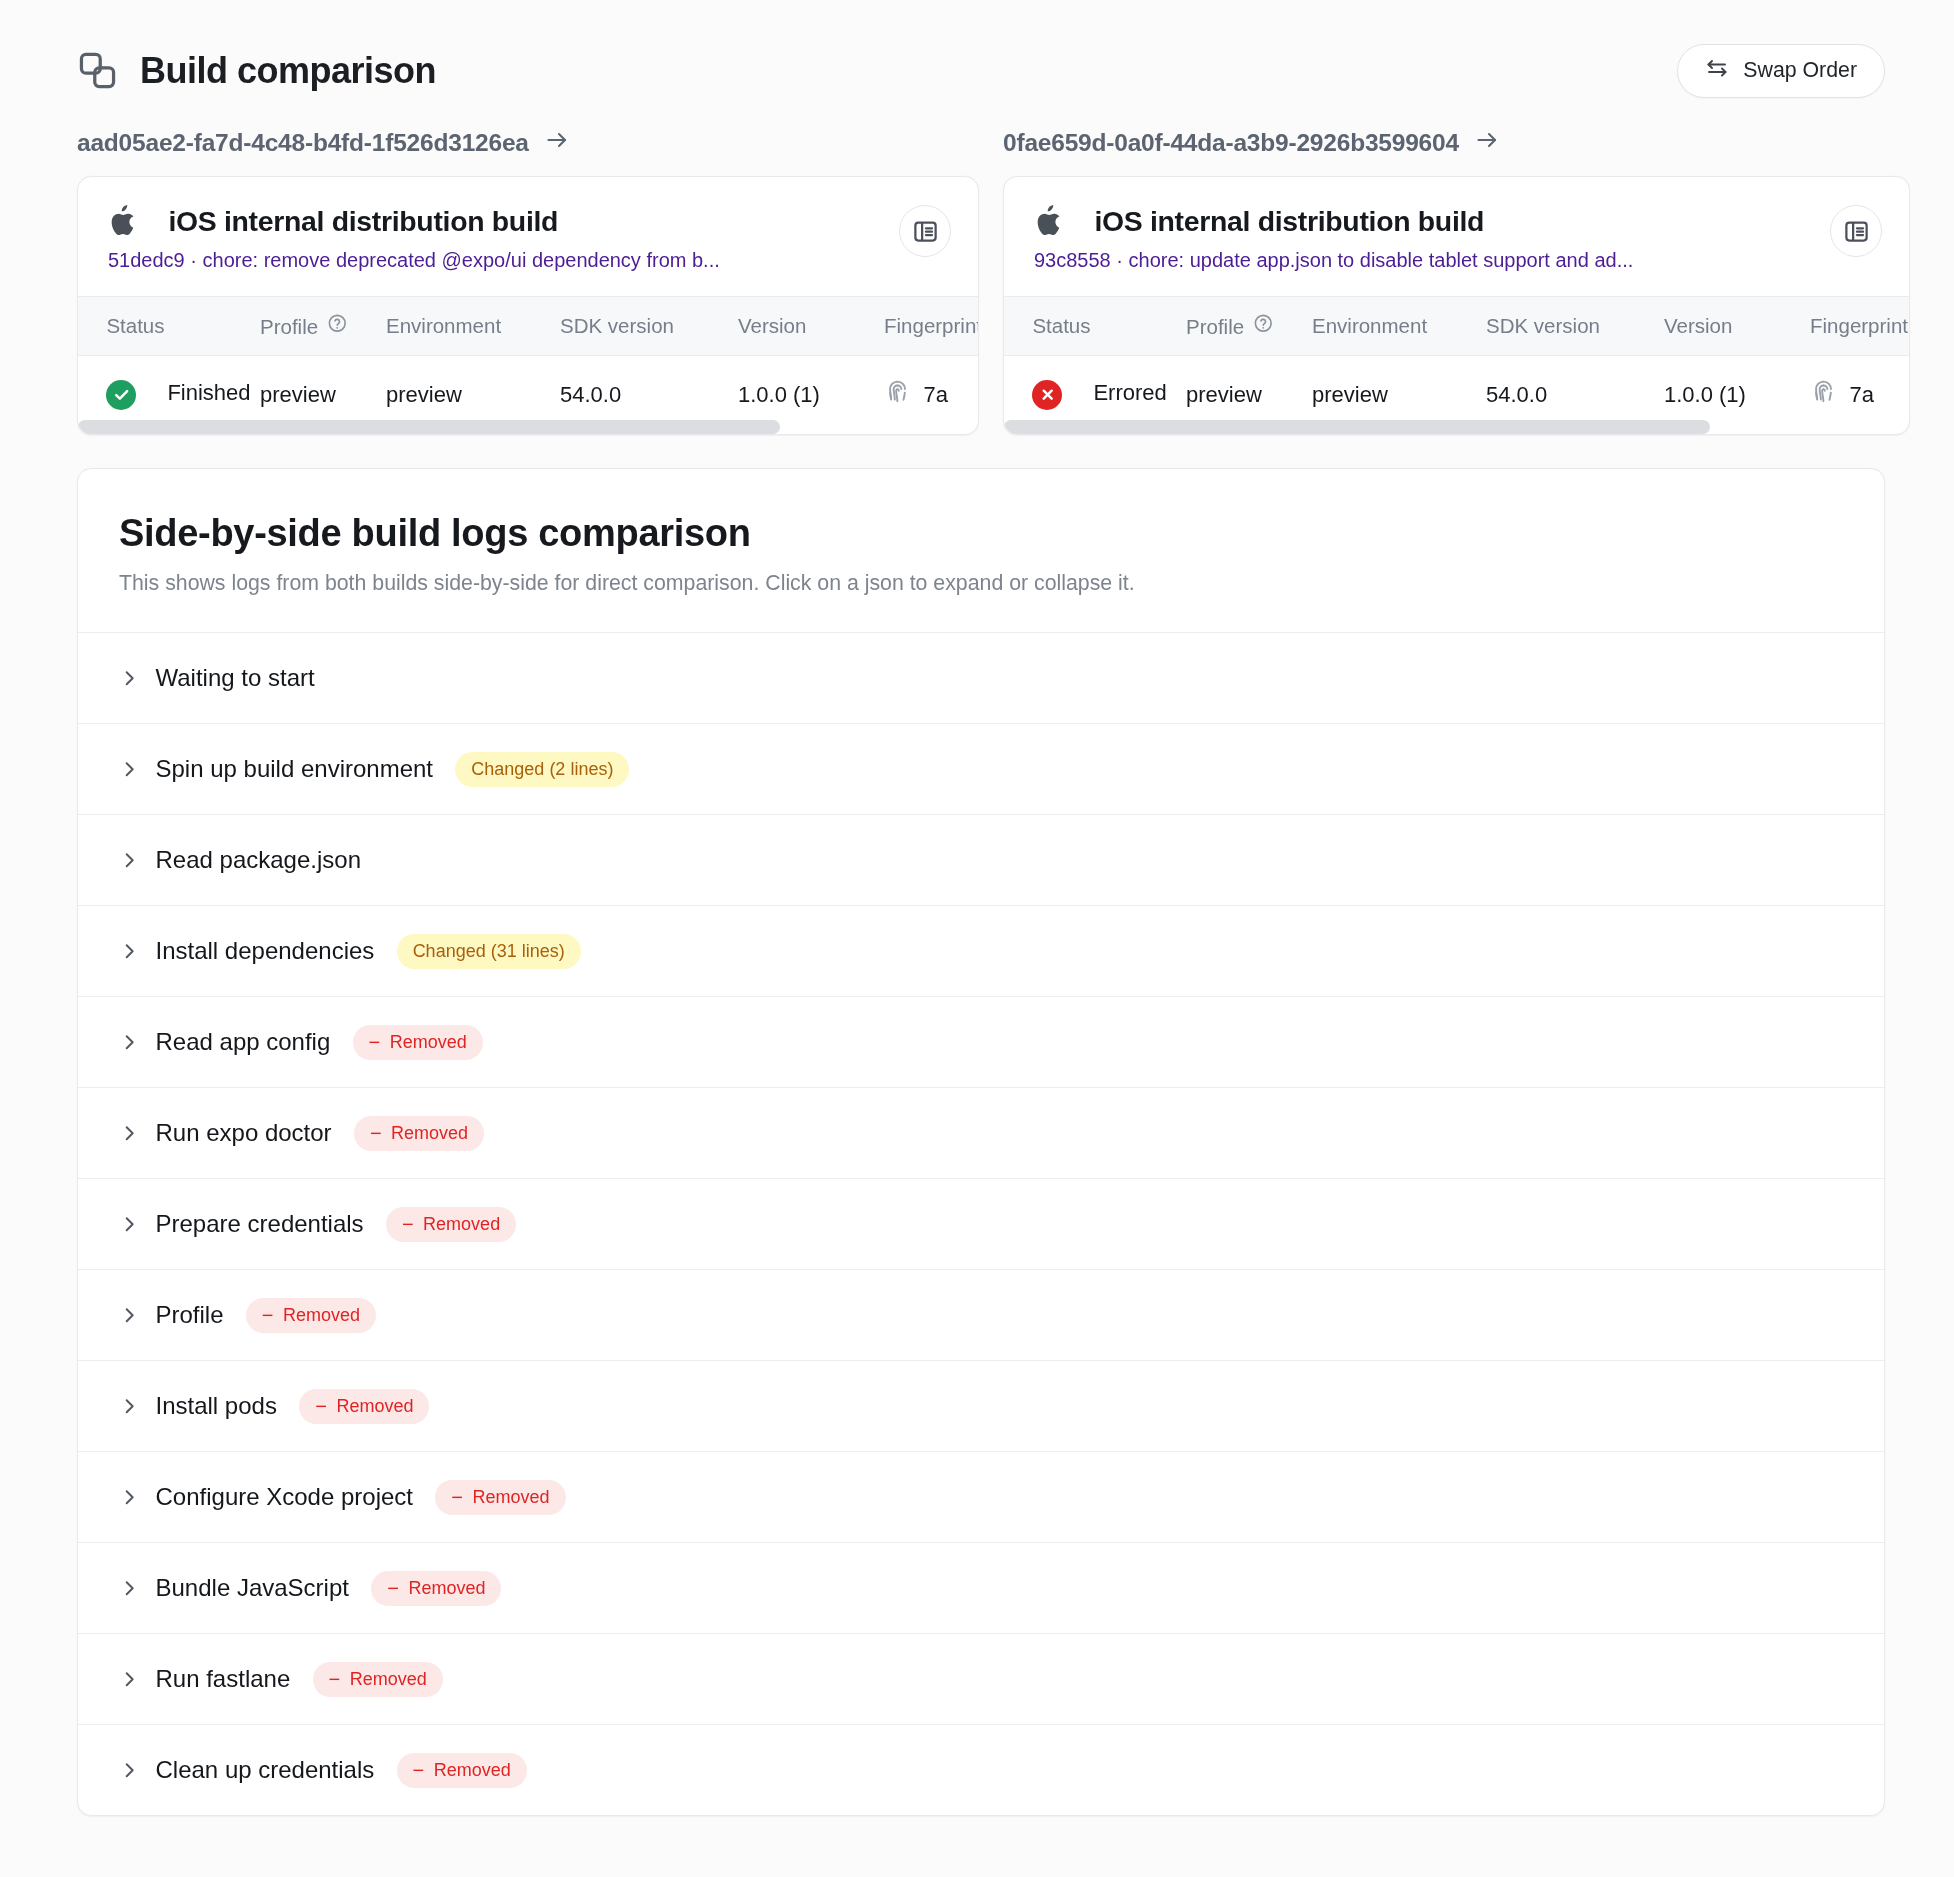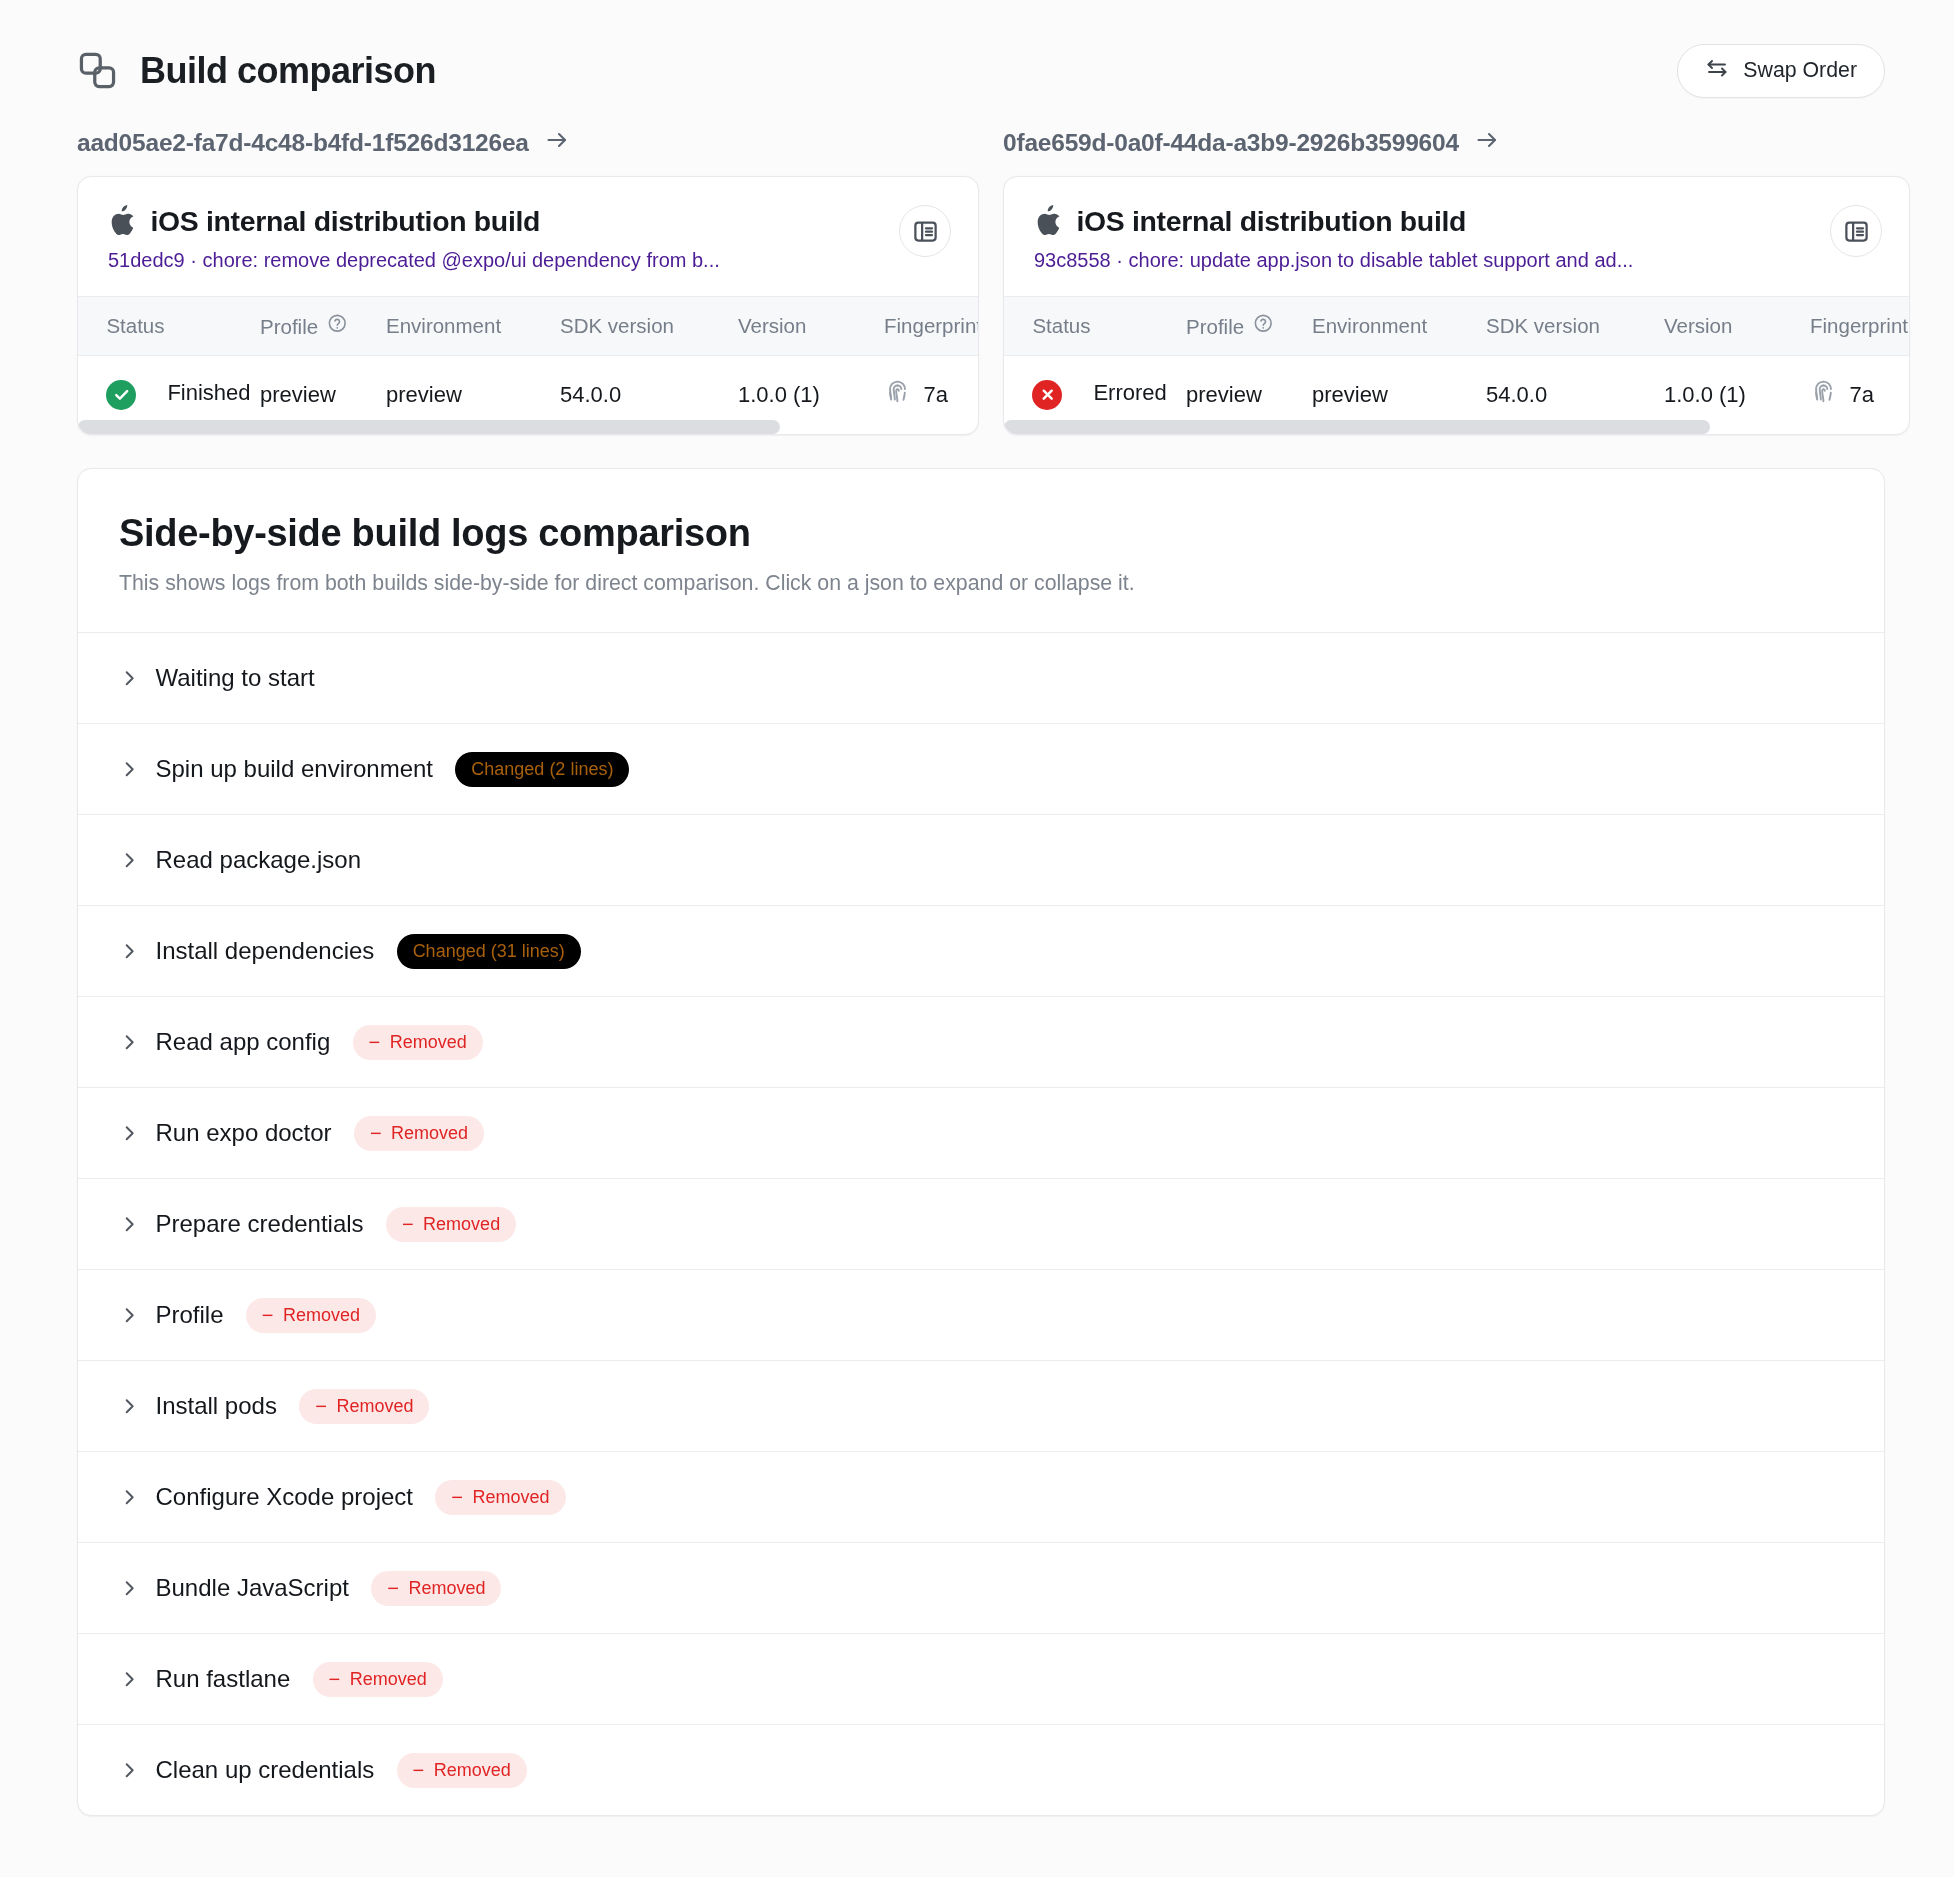--- a/index.html
+++ b/index.html
@@ -96,21 +96,21 @@
     padding: 28.4px 27px 24px 30px;
     display: flex;
     align-items: flex-start;
     justify-content: space-between;
     gap: 16px;
   }
   .card-head-left { min-width: 0; }
   .card-title-row {
     display: flex;
     align-items: center;
-    gap: 14px;
+    gap: 32px;
     margin-bottom: 11px;
   }
   .apple-icon { width: 28.4px; height: 33px; color: #4a5058; flex: 0 0 auto; display:block; }
   .card-title {
     font-size: 28.4px;
     font-weight: 700;
     color: #16191d;
     letter-spacing: -0.3px;
     white-space: nowrap;
   }
@@ -225,21 +225,21 @@
     display: inline-flex;
     align-items: center;
     gap: 9.5px;
     height: 35px;
     padding: 0 16px;
     border-radius: 17.4px;
     font-size: 18px;
     white-space: nowrap;
     margin-left: 6.3px;
   }
-  .badge.changed { background: #000000; color: #a9600b; }
+  .badge.changed { background: #fef9c3; color: #a9600b; }
   .badge.removed { background: #fde8e8; color: #e02424; }
   .badge .minus { font-size: 20px; line-height: 1; }
 </style>
 </head>
 <body>
 
 <div class="page">
 
   <div class="page-header">
     <div class="header-left">

